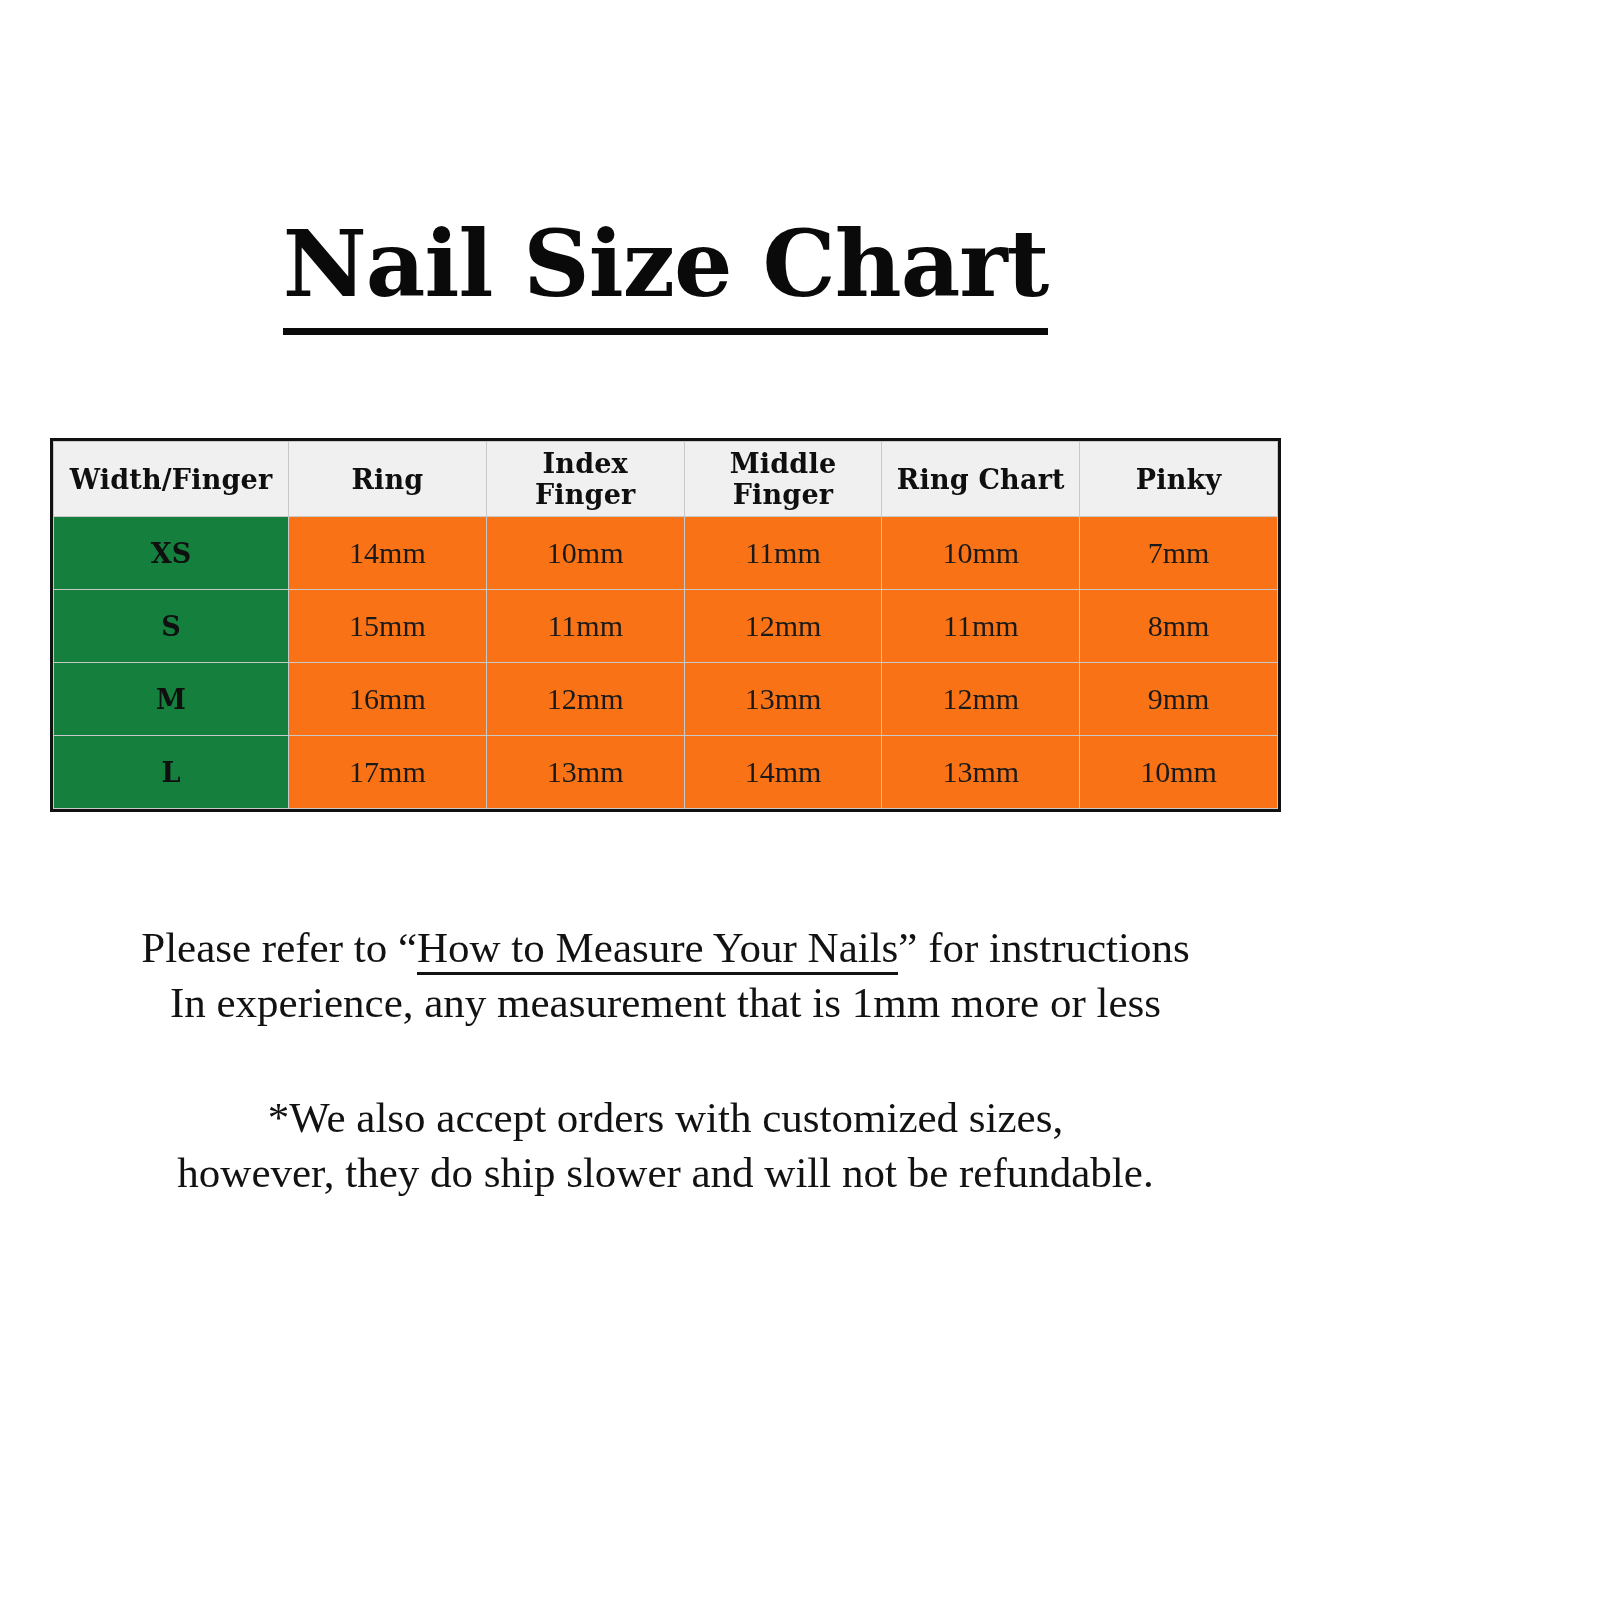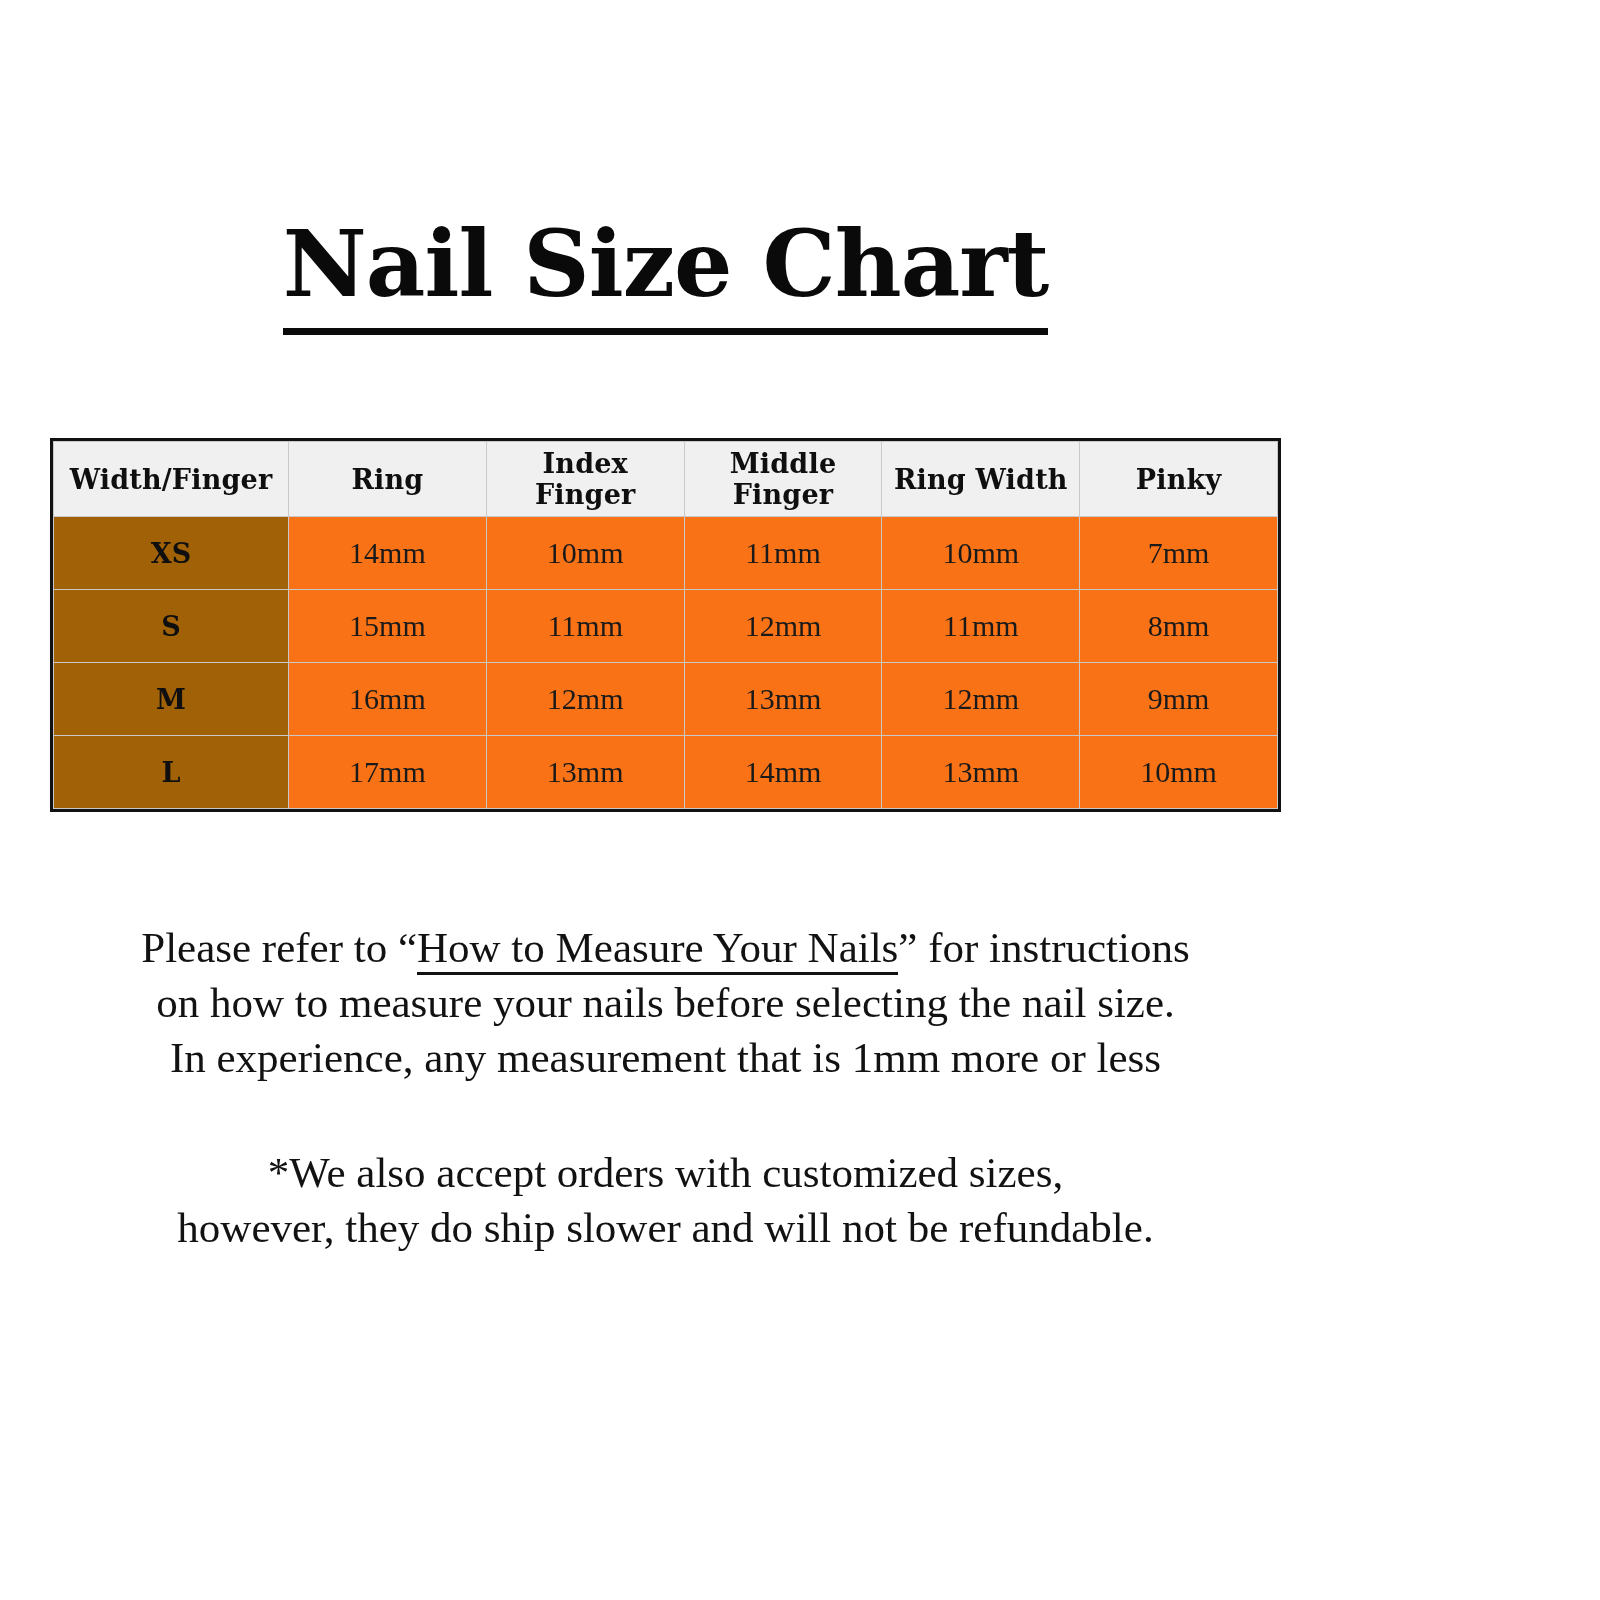--- a/index.html
+++ b/index.html
@@ -64,21 +64,21 @@
     letter-spacing: 0.2px;
   }
   tbody td {
     height: 70px;
     font-family: Liberation Serif, serif;
     font-size: 30px;
     color: #1a1a1a;
     background: #f97316;
   }
   tbody td.size-cell {
-    background: #a16207;
+    background: #15803d;
     font-family: "DejaVu Serif", serif;
     font-weight: 700;
     font-size: 27px;
     color: #0f0f0f;
   }
   col.c-size { width: 19.2%; }
   col.c-col  { width: 16.16%; }
 
   
   .notes {
@@ -119,21 +119,21 @@
         <col class="c-col">
         <col class="c-col">
         <col class="c-col">
       </colgroup>
       <thead>
         <tr>
           <th>Width/Finger</th>
           <th>Ring</th>
           <th>Index Finger</th>
           <th>Middle Finger</th>
-          <th>Ring Width</th>
+          <th>Ring Chart</th>
           <th>Pinky</th>
         </tr>
       </thead>
       <tbody>
         <tr>
           <td class="size-cell">XS</td>
           <td>14mm</td>
           <td>10mm</td>
           <td>11mm</td>
           <td>10mm</td>
@@ -164,20 +164,19 @@
           <td>10mm</td>
         </tr>
       </tbody>
     </table>
   </div>
 
   <div class="notes">
     <p>
       <span>Please refer to “</span><span class="ul-text">How to Measure Your Nails</span><span>” for instructions</span>
     </p>
-    <p>on how to measure your nails before selecting the nail size.</p>
     <p>In experience, any measurement that is 1mm more or less</p>
     <div class="para-gap"></div>
     <p>*We also accept orders with customized sizes,</p>
     <p>however, they do ship slower and will not be refundable.</p>
   </div>
 
 </div>
 
 </body></html>

